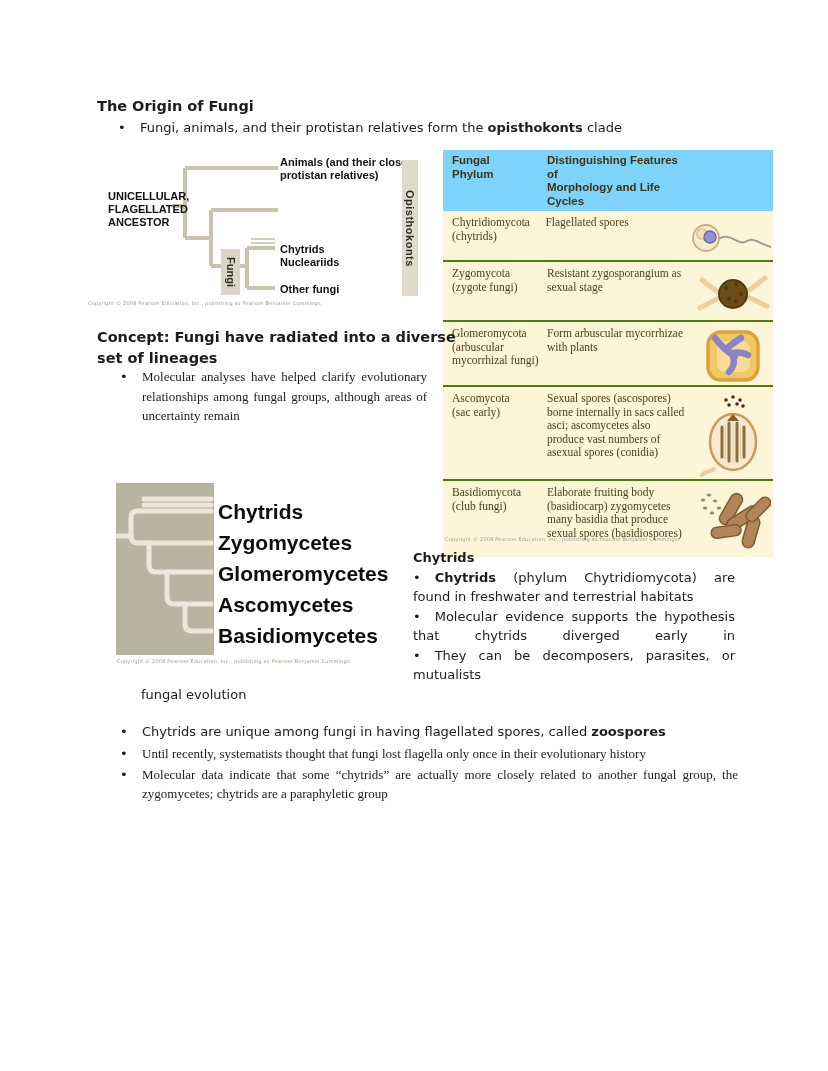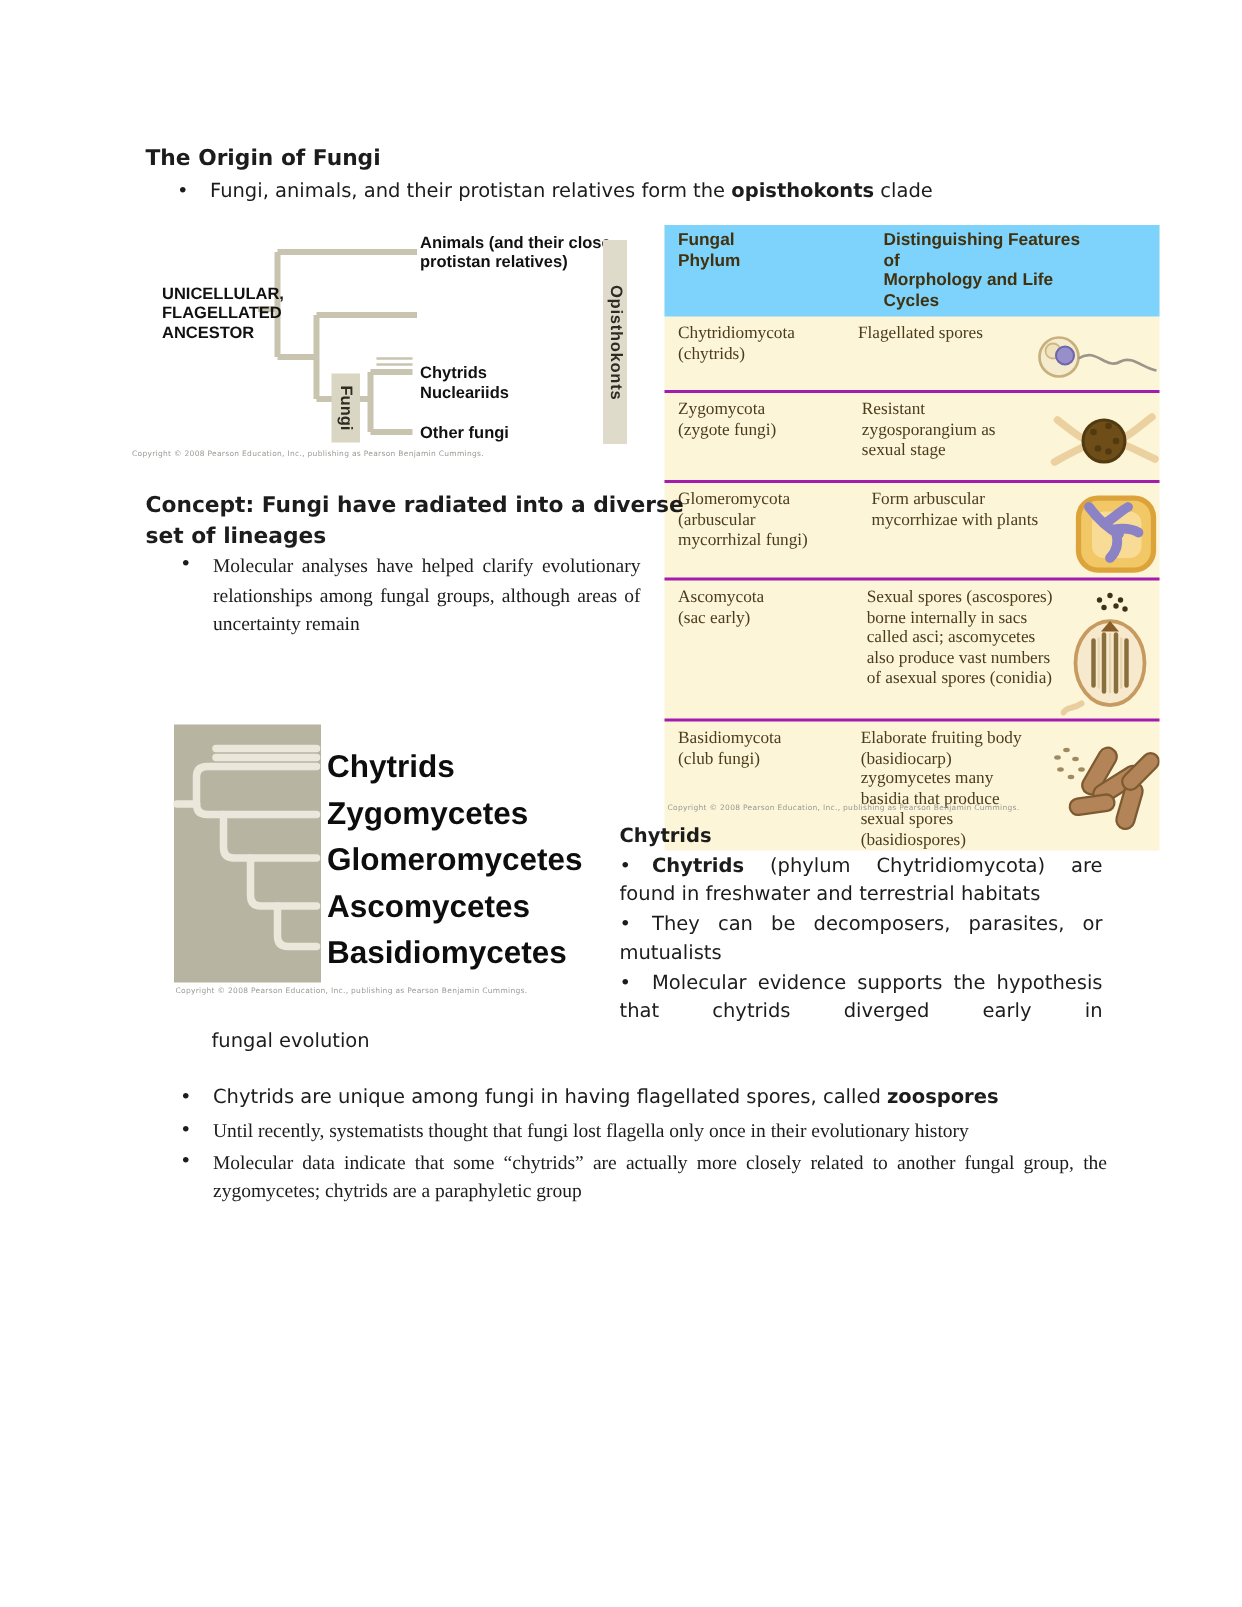--- a/index.html
+++ b/index.html
@@ -41,24 +41,24 @@
   }
   .fungi-box { left:136px; top:97px; width:19px; height:46px; background:#d9d6c3; font-size:11px; }
   .opistho-bar { left:317px; top:8px; width:16px; height:136px; background:#dedbcb; font-size:11px; letter-spacing:0.5px; }
   .tiny-copy { position:absolute; font-size:5px; color:#9a9a94; letter-spacing:0.2px; white-space:nowrap; }
 
   
   .ftable { left:443px; top:150px; width:330px; background:#fcf5d8; }
   .ftable .thead { display:flex; background:#7dd3fc; min-height:35px; padding-top:4px; padding-bottom:3px;
     font-family:"Liberation Sans", sans-serif; font-weight:bold; font-size:11.5px; line-height:13.5px; color:#40310f; }
   .ftable .c1 { width:104px; padding-left:9px; }
-  .ftable .c2 { width:146px; padding-right:4px;margin-left:42px; }
+  .ftable .c2 { width:146px; padding-right:4px; }
   .ftable .c3 { flex:1; display:flex; align-items:center; justify-content:center; }
   .ftable .thead span { display:block; }
-  .ftable .trow { display:flex; border-top:2px solid #a21caf; padding-top:5px;
+  .ftable .trow { display:flex; border-top:2px solid #4d7c0f; padding-top:5px;
     font-family:"Liberation Serif", serif; font-size:11.5px; line-height:13.5px; color:#4c3c1c; }
   .ftable .trow .c1 span { display:block; }
   .table-copy { left:445px; top:536px; }
 
   
   .fig2 { left:115px; top:481px; width:300px; height:180px; }
   .fig2 .taxa { position:absolute; left:103px; top:15px;
     font-family:"Liberation Sans", sans-serif; font-weight:bold; font-size:21px; line-height:31px; color:#0d0d0d; }
   .fig2 .taxa span { display:block; }
   .fig2-copy { left:117px; top:658px; }
@@ -292,25 +292,25 @@
     <span>Basidiomycetes</span>
   </div>
 </div>
 <div class="abs tiny-copy fig2-copy">Copyright © 2008 Pearson Education, Inc., publishing as Pearson Benjamin Cummings.</div>
 
 <div class="abs chy-col">
   <div class="heading">Chytrids</div>
   <div class="cb">
     <span class="idot">•</span><b>Chytrids</b><span> (phylum Chytridiomycota) are found in freshwater and terrestrial habitats</span>
   </div>
+  <div class="cb just-last">
+    <span class="idot">•</span><span>Molecular evidence supports the hypothesis that chytrids diverged early in</span>
+  </div>
   <div class="cb">
     <span class="idot">•</span><span>They can be decomposers, parasites, or mutualists</span>
-  </div>
-  <div class="cb just-last">
-    <span class="idot">•</span><span>Molecular evidence supports the hypothesis that chytrids diverged early in</span>
   </div>
 </div>
 <div class="abs fungal-evo">fungal evolution</div>
 
 <div class="abs bottom">
   <div class="bullet-row">
     <span class="dot">•</span>
     <span class="btext"><span>Chytrids are unique among fungi in having flagellated spores, called </span><b>zoospores</b></span>
   </div>
   <div class="bullet-row">

